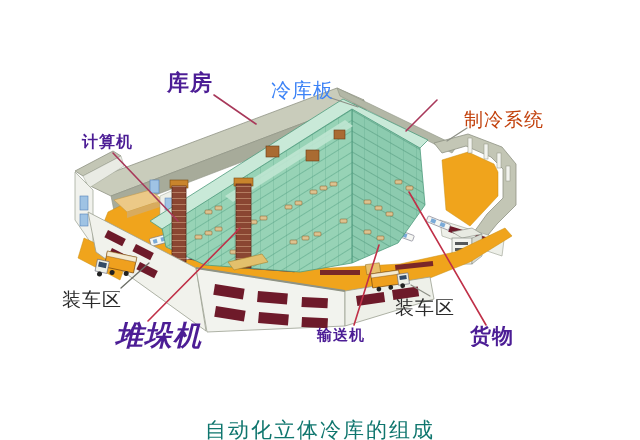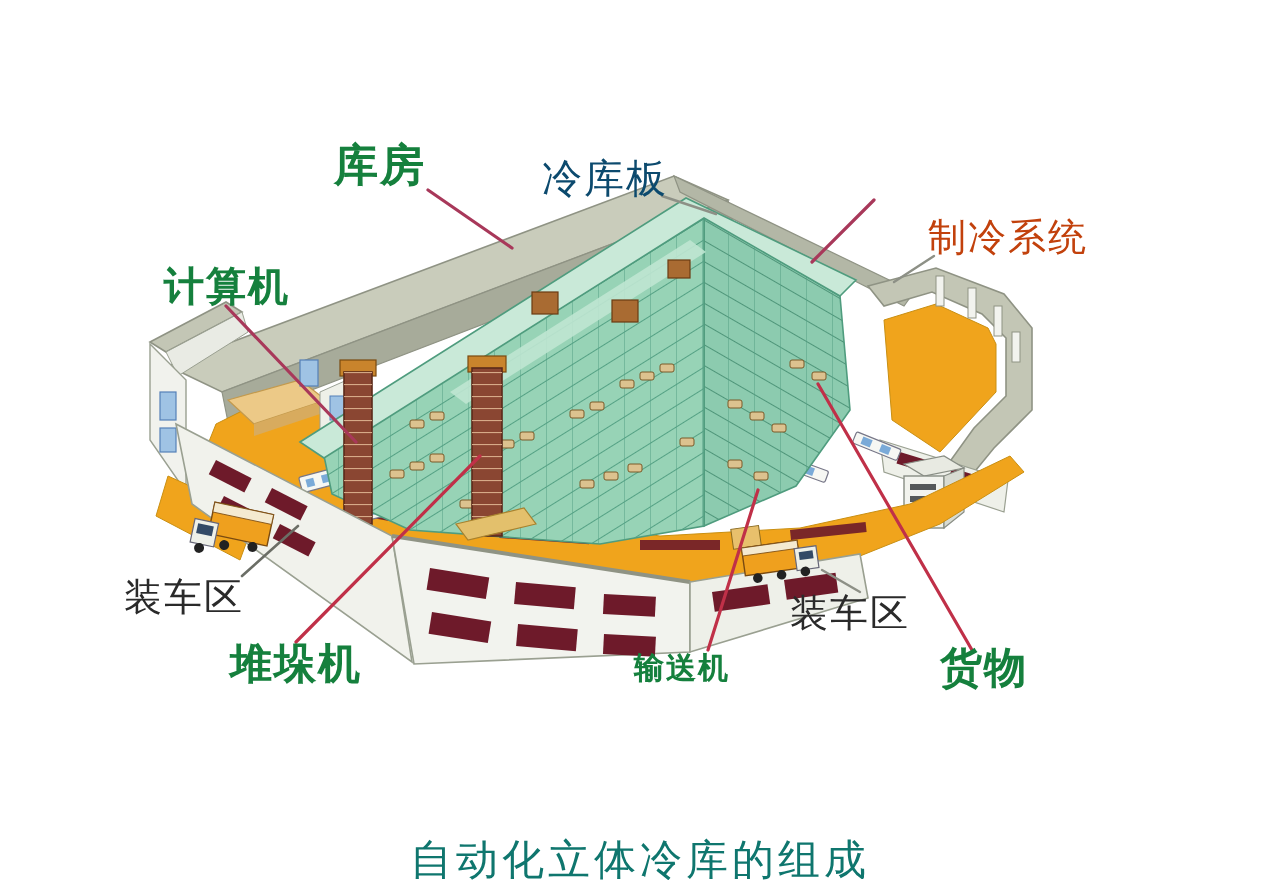--- a/index.html
+++ b/index.html
@@ -1,30 +1,30 @@
 <!DOCTYPE html>
 <html><head>
 <meta charset="utf-8">
 <style>
   html,body{margin:0;padding:0;background:#ffffff;}
   #stage{position:relative;width:640px;height:440px;background:#ffffff;overflow:hidden;
          font-family:"Liberation Serif","DejaVu Serif",serif;}
   #art{position:absolute;left:0;top:0;}
-  .lbl{position:absolute;color:#15803d;white-space:nowrap;line-height:1;letter-spacing:1px;}
+  .lbl{position:absolute;color:#4c1d95;white-space:nowrap;line-height:1;letter-spacing:1px;}
   .b{font-weight:bold;}
   .lbl-kufang{left:167px;top:72px;font-size:22px;}
-  .lbl-lengkuban{left:271px;top:80px;font-size:20px;color:#0c4a6e;}
+  .lbl-lengkuban{left:271px;top:80px;font-size:20px;color:#3b82f6;}
   .lbl-gaocenghuojia{left:404px;top:79px;font-size:21px;}
   .lbl-zhilengxitong{left:464px;top:110px;font-size:19px;color:#c2410c;}
-  .lbl-jisuanji{left:82px;top:134px;font-size:20px;}
+  .lbl-jisuanji{left:82px;top:134px;font-size:16px;}
   .lbl-zhuangchequ-l{left:62px;top:290px;font-size:19px;color:#2a2a2a;}
-  .lbl-duiduoji{left:115px;top:322px;font-size:21px;}
+  .lbl-duiduoji{left:115px;top:322px;font-size:28px;font-style:italic;}
   .lbl-shusongji{left:317px;top:328px;font-size:15px;}
   .lbl-zhuangchequ-r{left:395px;top:298px;font-size:19px;color:#2a2a2a;}
-  .lbl-huowu{left:470px;top:326px;font-size:21px;font-family:Liberation Mono, monospace;}
+  .lbl-huowu{left:470px;top:326px;font-size:21px;}
   .caption{position:absolute;left:0;top:384px;width:640px;text-align:center;
            font-size:21px;color:#0f766e;letter-spacing:2px;margin-top:32px;}
 </style>
 </head>
 <body>
 
 <div id="stage">
 
 <svg id="art" width="640" height="440" viewBox="0 0 640 440">
   <defs>

